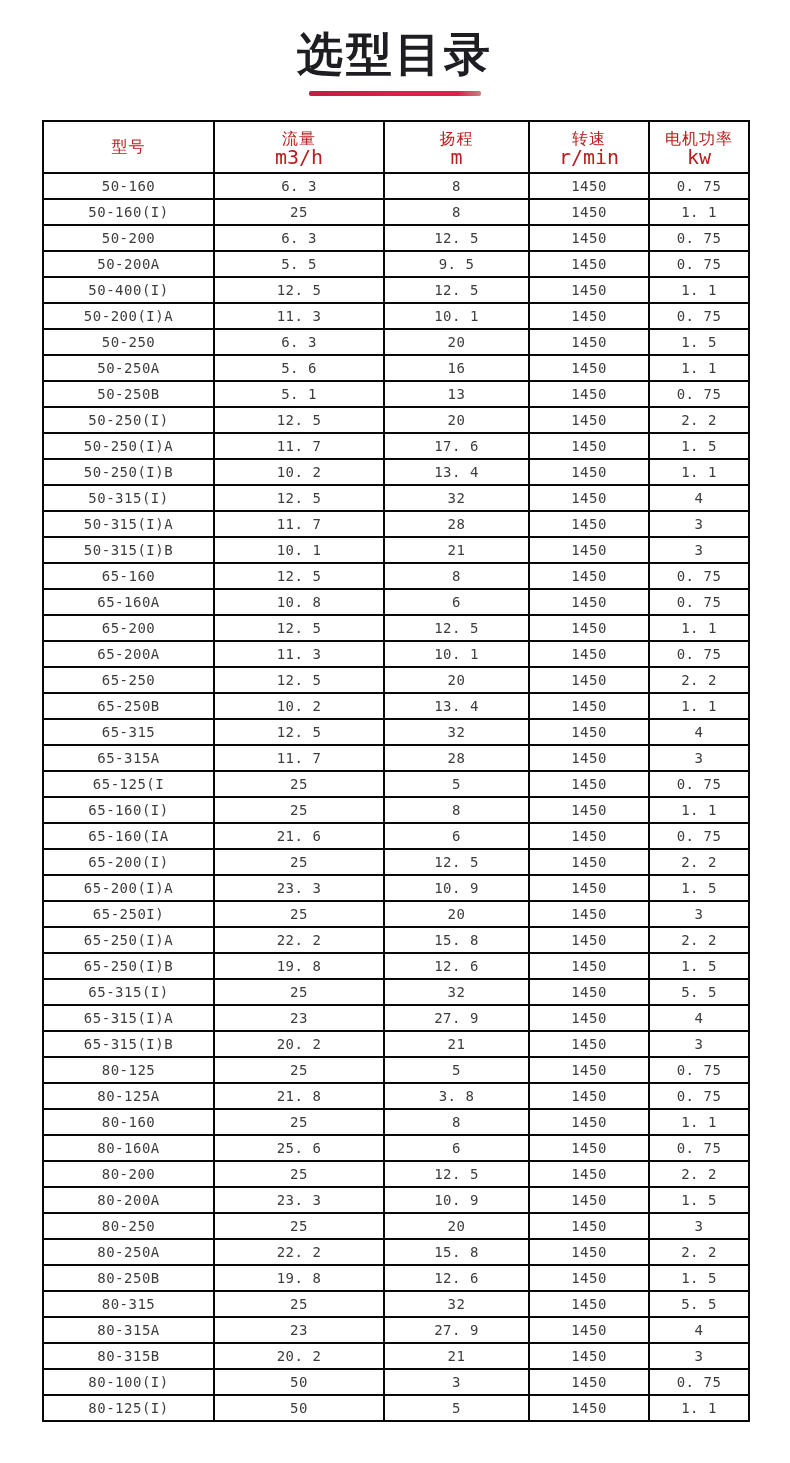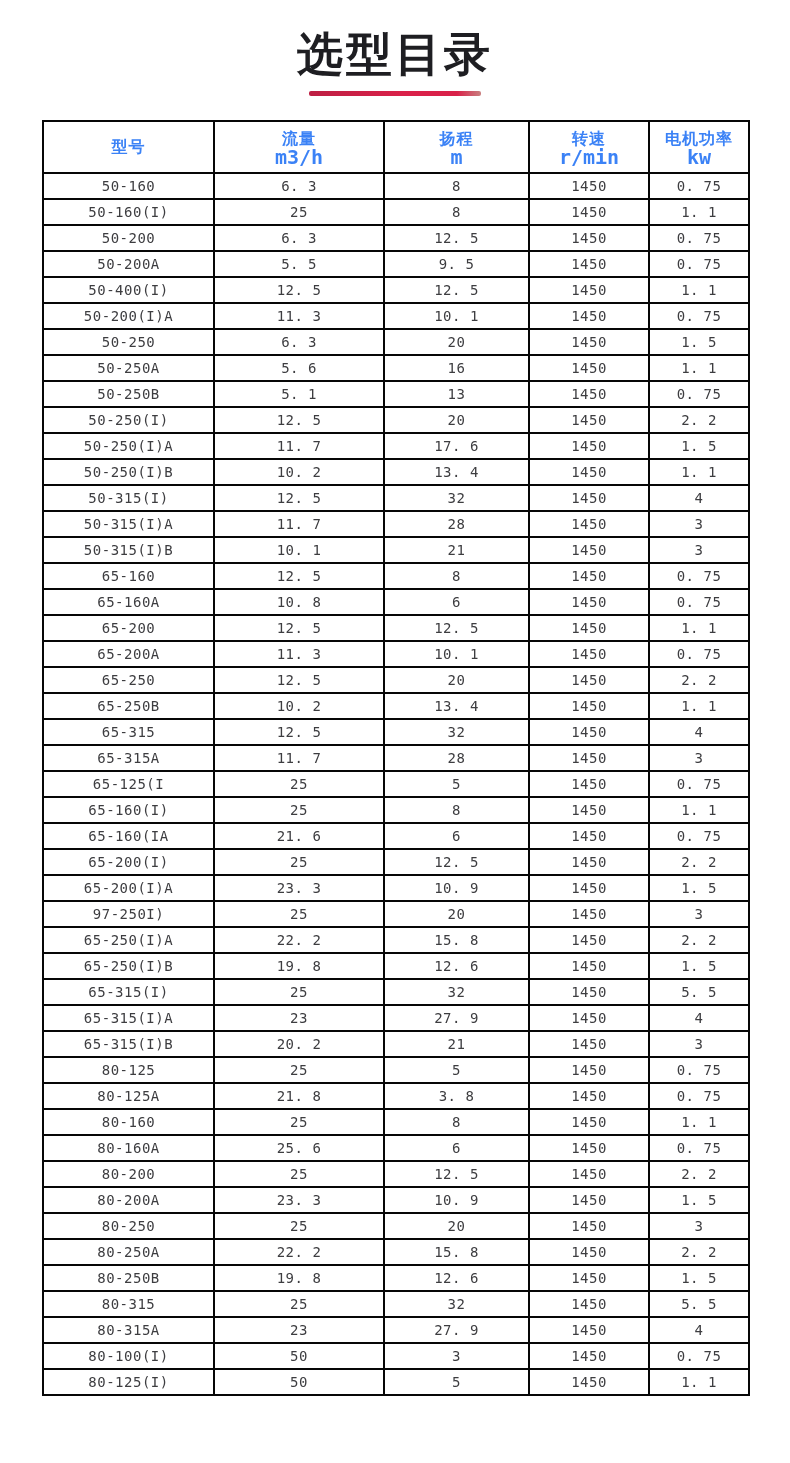--- a/index.html
+++ b/index.html
@@ -52,22 +52,22 @@
     border: 2px solid #070707;
     text-align: center;
     vertical-align: middle;
     padding: 0;
     overflow: hidden;
     white-space: nowrap;
   }
   .selection-table th {
     height: 50px;
     font-size: 16px;
-    font-weight: bold;
-    color: #3b82f6;
+    font-weight: normal;
+    color: #b91c1c;
     letter-spacing: 1px;
   }
   .selection-table th .hdr-unit {
     display: block;
     font-family: "DejaVu Sans Mono", "Liberation Mono", monospace;
     font-size: 20px;
     letter-spacing: 0;
     line-height: 16px;
   }
   .selection-table th .hdr-label {
@@ -316,21 +316,21 @@
           <td>2. 2</td>
         </tr>
         <tr>
           <td>65-200(I)A</td>
           <td>23. 3</td>
           <td>10. 9</td>
           <td>1450</td>
           <td>1. 5</td>
         </tr>
         <tr>
-          <td>97-250I)</td>
+          <td>65-250I)</td>
           <td>25</td>
           <td>20</td>
           <td>1450</td>
           <td>3</td>
         </tr>
         <tr>
           <td>65-250(I)A</td>
           <td>22. 2</td>
           <td>15. 8</td>
           <td>1450</td>
@@ -435,20 +435,27 @@
           <td>5. 5</td>
         </tr>
         <tr>
           <td>80-315A</td>
           <td>23</td>
           <td>27. 9</td>
           <td>1450</td>
           <td>4</td>
         </tr>
         <tr>
+          <td>80-315B</td>
+          <td>20. 2</td>
+          <td>21</td>
+          <td>1450</td>
+          <td>3</td>
+        </tr>
+        <tr>
           <td>80-100(I)</td>
           <td>50</td>
           <td>3</td>
           <td>1450</td>
           <td>0. 75</td>
         </tr>
         <tr>
           <td>80-125(I)</td>
           <td>50</td>
           <td>5</td>

